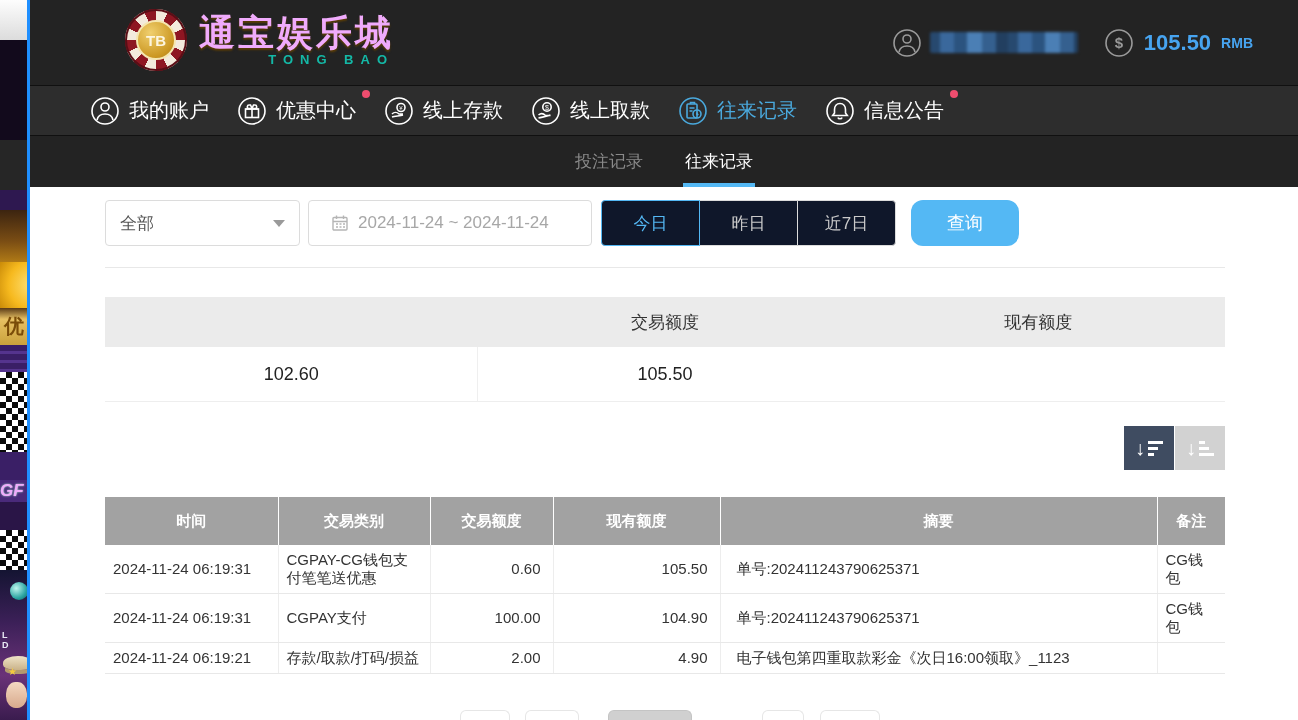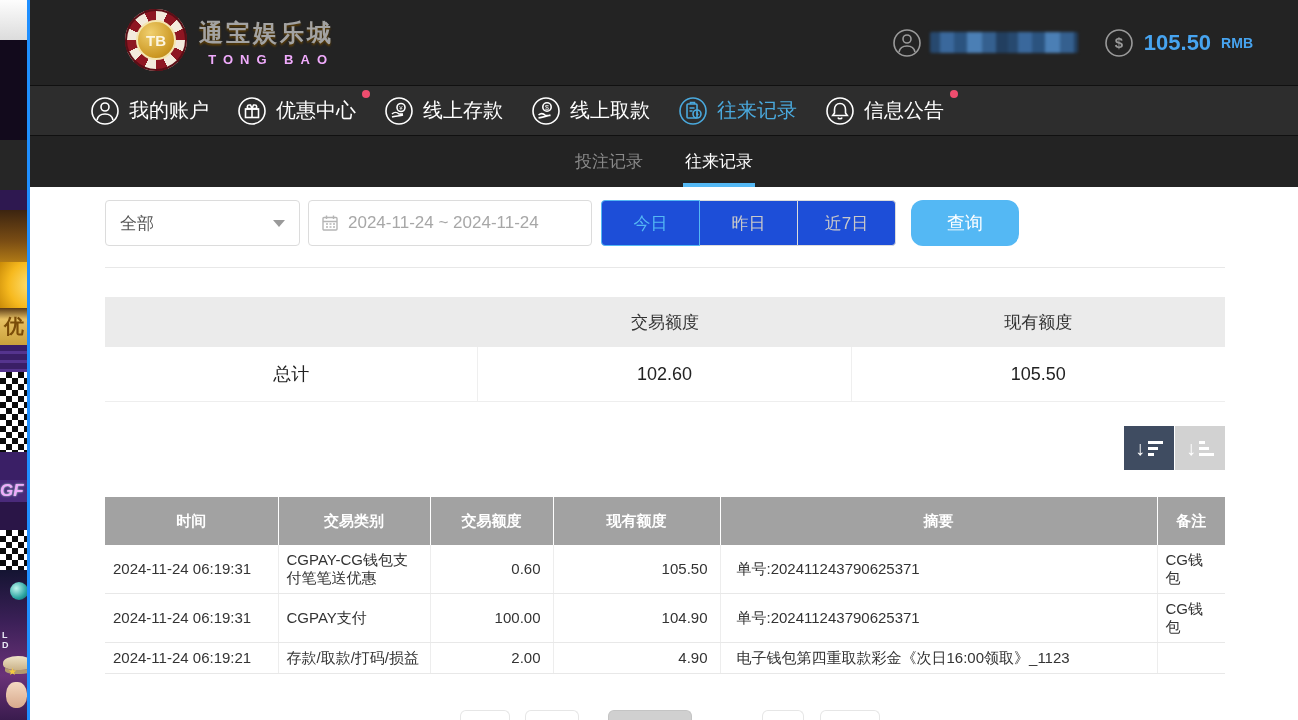--- a/index.html
+++ b/index.html
@@ -44,23 +44,23 @@
   .hdr { position:relative; height:85px; background:#232323; }
   .logo { position:absolute; left:95px; top:9px; display:flex; align-items:center; cursor:pointer; }
   .chip { width:62px; height:62px; border-radius:50%;
           background:repeating-conic-gradient(#f3eadc 0 22.5deg,#8e1622 22.5deg 45deg);
           position:relative; box-shadow:0 0 0 2px #5a0e16 inset; }
   .chip-core { position:absolute; left:11px; top:11px; width:40px; height:40px; border-radius:50%;
           background:radial-gradient(circle at 35% 30%,#f0cf6e,#cb9722 70%,#a9781a);
           border:2px solid #f5e6b0; display:flex; align-items:center; justify-content:center;
           color:#fdf6e0; font-weight:bold; font-size:15px; }
   .logo-txt { margin-left:12px; display:flex; flex-direction:column; }
-  .logo-title { font-size:24px; font-weight:bold; color:#a3a3a3; letter-spacing:3px; line-height:38px;
+  .logo-title { font-size:36px; font-weight:bold; color:#f0abfc; letter-spacing:3px; line-height:38px;
           text-shadow:0 2px 2px #5a3c05; font-family:"Liberation Serif","DejaVu Serif",serif; }
-  .logo-sub { font-size:13px; font-weight:bold; color:#f0abfc; letter-spacing:7px; align-self:flex-end; line-height:15px; }
+  .logo-sub { font-size:13px; font-weight:bold; color:#14b8a6; letter-spacing:7px; align-self:flex-end; line-height:15px; }
   .hdr-right { position:absolute; right:45px; top:0; height:85px; display:flex; align-items:center; gap:26px; }
   .user-box { display:flex; align-items:center; gap:8px; cursor:pointer; }
   .circle-ic { color:#9a9a9a; display:flex; }
   .uname-blur { width:148px; height:21px; border-radius:2px; filter:blur(1.5px);
       background:repeating-linear-gradient(90deg,#27496f 0 10px,#3a689c 10px 24px,#2b537f 24px 37px,#4b7fb5 37px 52px,#35608f 52px 66px,#223f60 66px 78px); }
   .bal-box { display:flex; align-items:center; gap:10px; cursor:pointer; }
   .bal-amt { color:#47a4f0; font-size:22px; font-weight:bold; }
   .bal-cur { color:#47a4f0; font-size:14px; font-weight:bold; }
 
   
@@ -78,23 +78,23 @@
   .tab.active::after { content:""; position:absolute; left:0; right:0; bottom:0; height:4px; background:#54b8f4; }
 
   
   .content { position:relative; height:533px; background:#fff; }
 
   .sel { position:absolute; left:75px; top:13px; width:195px; height:46px; border:1px solid #dcdcdc; border-radius:4px;
          display:flex; align-items:center; padding:0 14px; color:#555; font-size:17px; cursor:pointer; background:#fff; }
   .sel-caret { margin-left:auto; width:0; height:0; border-left:6px solid transparent; border-right:6px solid transparent;
          border-top:7px solid #9a9a9a; }
   .date { position:absolute; left:278px; top:13px; width:284px; height:46px; border:1px solid #dcdcdc; border-radius:4px;
-         display:flex; align-items:center; gap:9px; padding:0 12px; color:#a7a7a7; font-size:17px; cursor:pointer; background:#fff; }
+         display:flex; align-items:center; gap:9px; padding:0 22px; color:#a7a7a7; font-size:17px; cursor:pointer; background:#fff; }
   .seg-group { position:absolute; left:571px; top:13px; height:46px; display:flex; }
-  .qbtn { width:99px; height:46px; border:1px solid #dcdcdc; background:#1d4ed8; color:#c9c9c9; font-size:17px;
+  .qbtn { width:99px; height:46px; border:1px solid #dcdcdc; background:#0f172a; color:#c9c9c9; font-size:17px;
          display:flex; align-items:center; justify-content:center; cursor:pointer; margin-left:-1px; }
   .qbtn:first-child { border-radius:4px 0 0 4px; margin-left:0; }
   .qbtn:last-child { border-radius:0 4px 4px 0; }
   .qbtn.active { border:1px solid #54b8f4; color:#54b8f4; z-index:2; border-radius:4px 0 0 4px; }
   .search-btn { position:absolute; left:881px; top:13px; width:108px; height:46px; background:#54b8f4; color:#fff;
          font-size:18px; border:none; border-radius:12px; display:flex; align-items:center; justify-content:center; cursor:pointer; }
   .filter-divider { position:absolute; left:75px; top:80px; width:1120px; height:1px; background:#e8e8e8; }
 
   
   .sum { position:absolute; left:75px; top:110px; width:1120px; }
@@ -303,21 +303,20 @@
 
     <div class="filter-divider"></div>
 
     <div class="sum">
       <div class="sum-head">
         <div></div>
         <div>交易额度</div>
         <div>现有额度</div>
       </div>
       <div class="sum-row">
-        <div>总计</div>
         <div>102.60</div>
         <div>105.50</div>
       </div>
     </div>
 
     <div class="sort-btn sort-desc">
       <span class="sort-arrow">↓</span>
       <span class="sort-bars">
         <span class="b14"></span>
           <span class="b10"></span>

